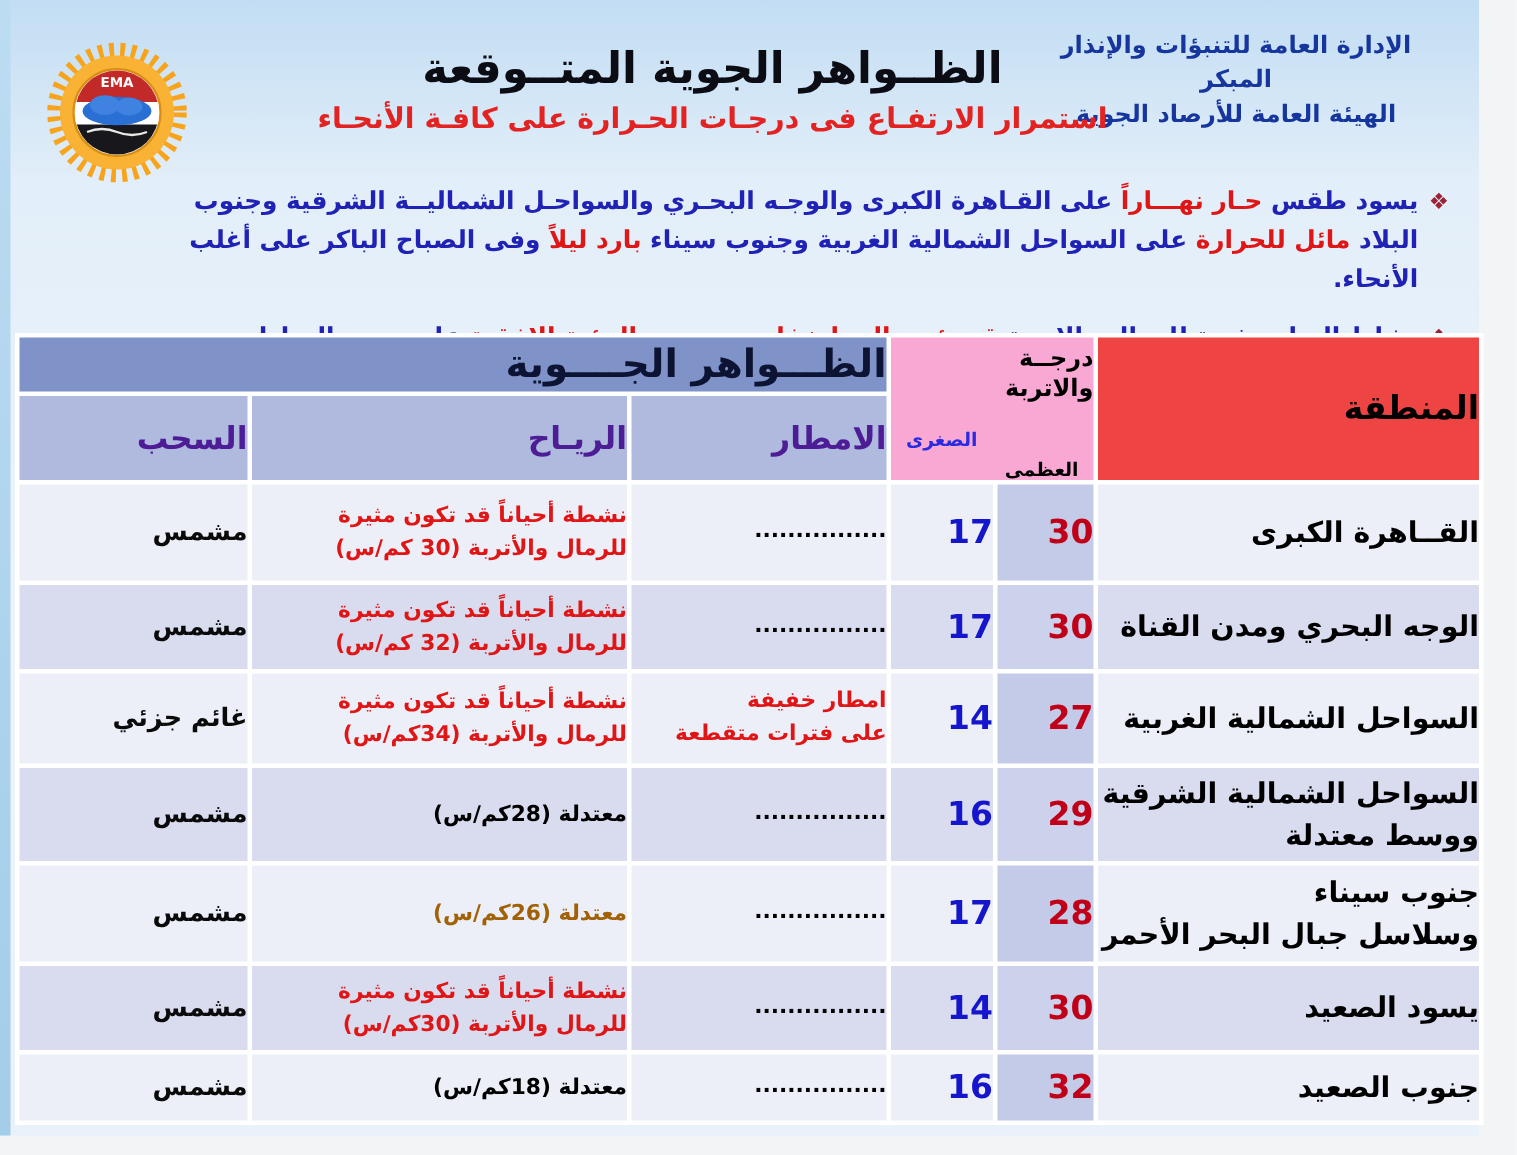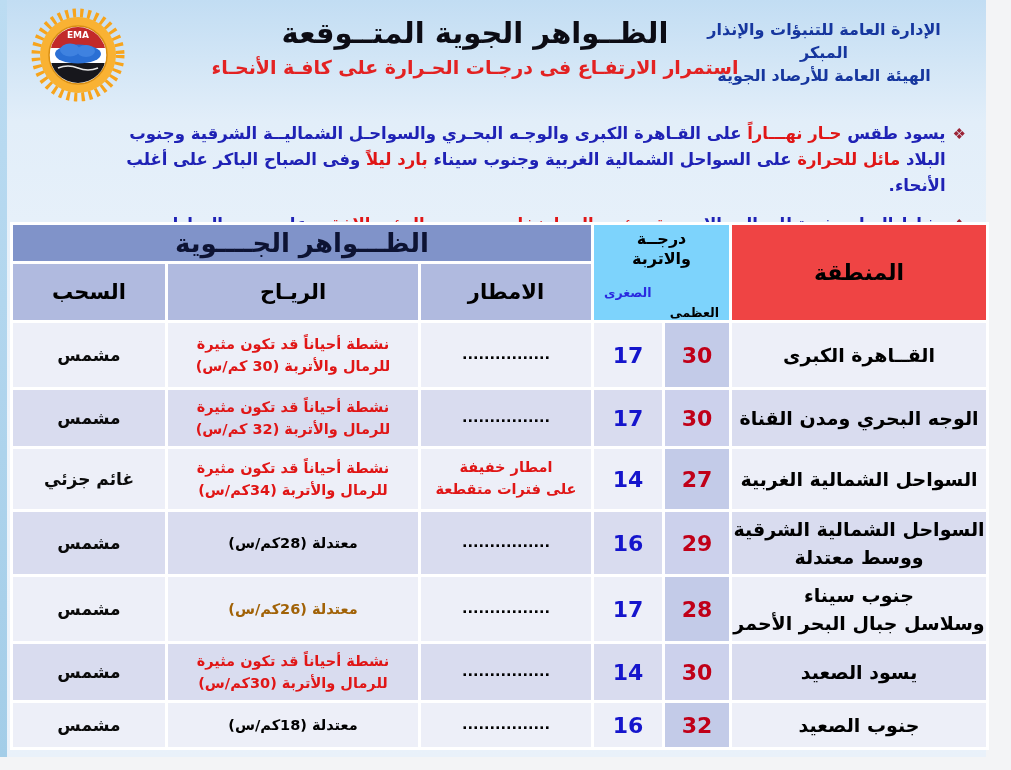--- a/index.html
+++ b/index.html
@@ -12,55 +12,55 @@
   .page { position:relative; width:1011px; height:770px; background:#f3f4f6; }
   .content {
     position:absolute; left:0; top:0; width:986px; height:757px;
     background:linear-gradient(180deg,#c2ddf3 0%,#e2eef9 16%,#eef4fb 55%,#e9f1fa 100%);
   }
   .left-strip {
     position:absolute; left:0; top:0; width:7px; height:100%;
     background:linear-gradient(180deg,#bcdcf2 0%,#a3cde8 100%);
   }
   
-  .logo { position:absolute; left:26px; top:7px; width:104px; height:96px; }
+  .logo { position:absolute; left:26px; top:27px; width:104px; height:96px; }
   
   .org-block {
     position:absolute; right:32px; top:18px; width:260px;
     text-align:center; direction:rtl;
     color:#16369e; font-weight:bold; font-size:16px; line-height:1.45;
   }
   .header-center {
-    position:absolute; left:115px; top:16px; width:720px;
+    position:absolute; left:115px; top:28px; width:720px;
     text-align:center; direction:rtl;
   }
   .main-title { font-size:29px; font-weight:bold; color:#0c0c14; letter-spacing:0; }
   .date-line  { font-size:23px; font-weight:bold; color:#1a2fb8; margin-top:7px; }
   .headline   { font-size:19px; font-weight:bold; color:#e32222; margin-top:6px; }
   
   .bullets {
     position:absolute; right:20px; left:90px; top:121px;
     direction:rtl; text-align:right;
   }
   .bullet { display:flex; direction:rtl; margin-bottom:13px; }
   .bullet-mark { color:#9b2335; font-size:15px; font-weight:bold; margin-left:7px; line-height:26px; flex:0 0 auto; }
   .bullet-text { font-size:16.5px; font-weight:bold; line-height:26px; }
   
   .forecast-table {
     position:absolute; left:10px; top:222px; width:974px;
     border-collapse:separate; border-spacing:3px;
     background:#ffffff; table-layout:fixed; direction:rtl;
   }
   .forecast-table td {
-    text-align:center; vertical-align:middle; font-weight:bold; overflow:hidden;
+    text-align:right; vertical-align:middle; font-weight:bold; overflow:hidden;
   }
   td.band        { background:#8093c9; color:#0d1333; font-size:26px; height:36px; }
-  td.temp-head   { background:#7dd3fc; color:#000; }
+  td.temp-head   { background:#f9a8d4; color:#000; }
   td.region-head { background:#ef4444; color:#000; font-size:22px; }
-  td.sub-head    { background:#b0badf; color:#000000; font-size:21px; height:56px; }
+  td.sub-head    { background:#b0badf; color:#4c1d95; font-size:21px; height:56px; }
   .temp-head-title { font-size:16px; line-height:1.25; color:#000; margin-top:4px; }
   .temp-head-sub   { display:flex; justify-content:space-between; padding:0 10px; font-size:12.5px; margin-top:16px; }
   .max-label { color:#000;margin-top:20px; }
   .min-label { color:#2a2ae0; }
   tbody tr:nth-child(odd)  td { background:#edeff8; }
   tbody tr:nth-child(even) td { background:#d9dcef; }
   tbody tr:nth-child(odd)  td.max-cell { background:#c3cbe8; }
   tbody tr:nth-child(even) td.max-cell { background:#ccd1ec; }
   tbody tr:nth-child(1){height:64px} tbody tr:nth-child(2){height:56px}
   tbody tr:nth-child(3){height:60px} tbody tr:nth-child(4){height:62px}

